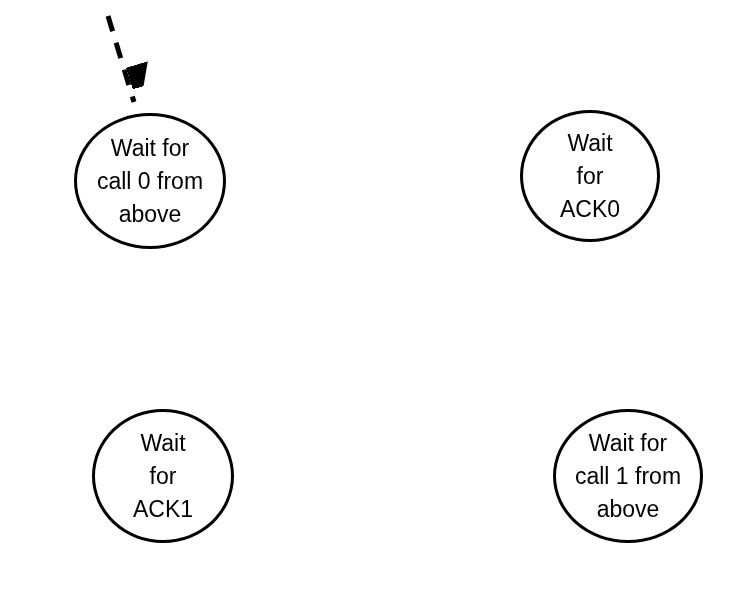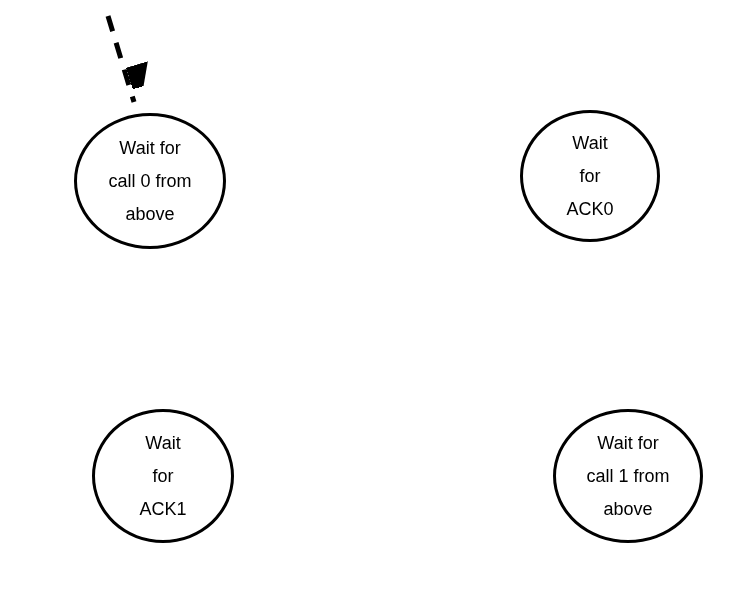--- a/index.html
+++ b/index.html
@@ -23,21 +23,21 @@
     border: 3px solid #000000;
     border-radius: 50%;
     background: #ffffff;
     display: flex;
     align-items: center;
     justify-content: center;
     text-align: center;
   }
   .state .label {
     white-space: pre-line;
-    font-size: 18px;
+    font-size: 23px;
     line-height: 33px;
     color: #000000;
   }
   
   .state-1 { left: 74px;  top: 113px; width: 152px; height: 136px; }
   .state-2 { left: 520px; top: 110px; width: 140px; height: 132px; }
   .state-3 { left: 92px;  top: 409px; width: 142px; height: 134px; }
   .state-4 { left: 553px; top: 409px; width: 150px; height: 134px; }
 </style>
 </head>

